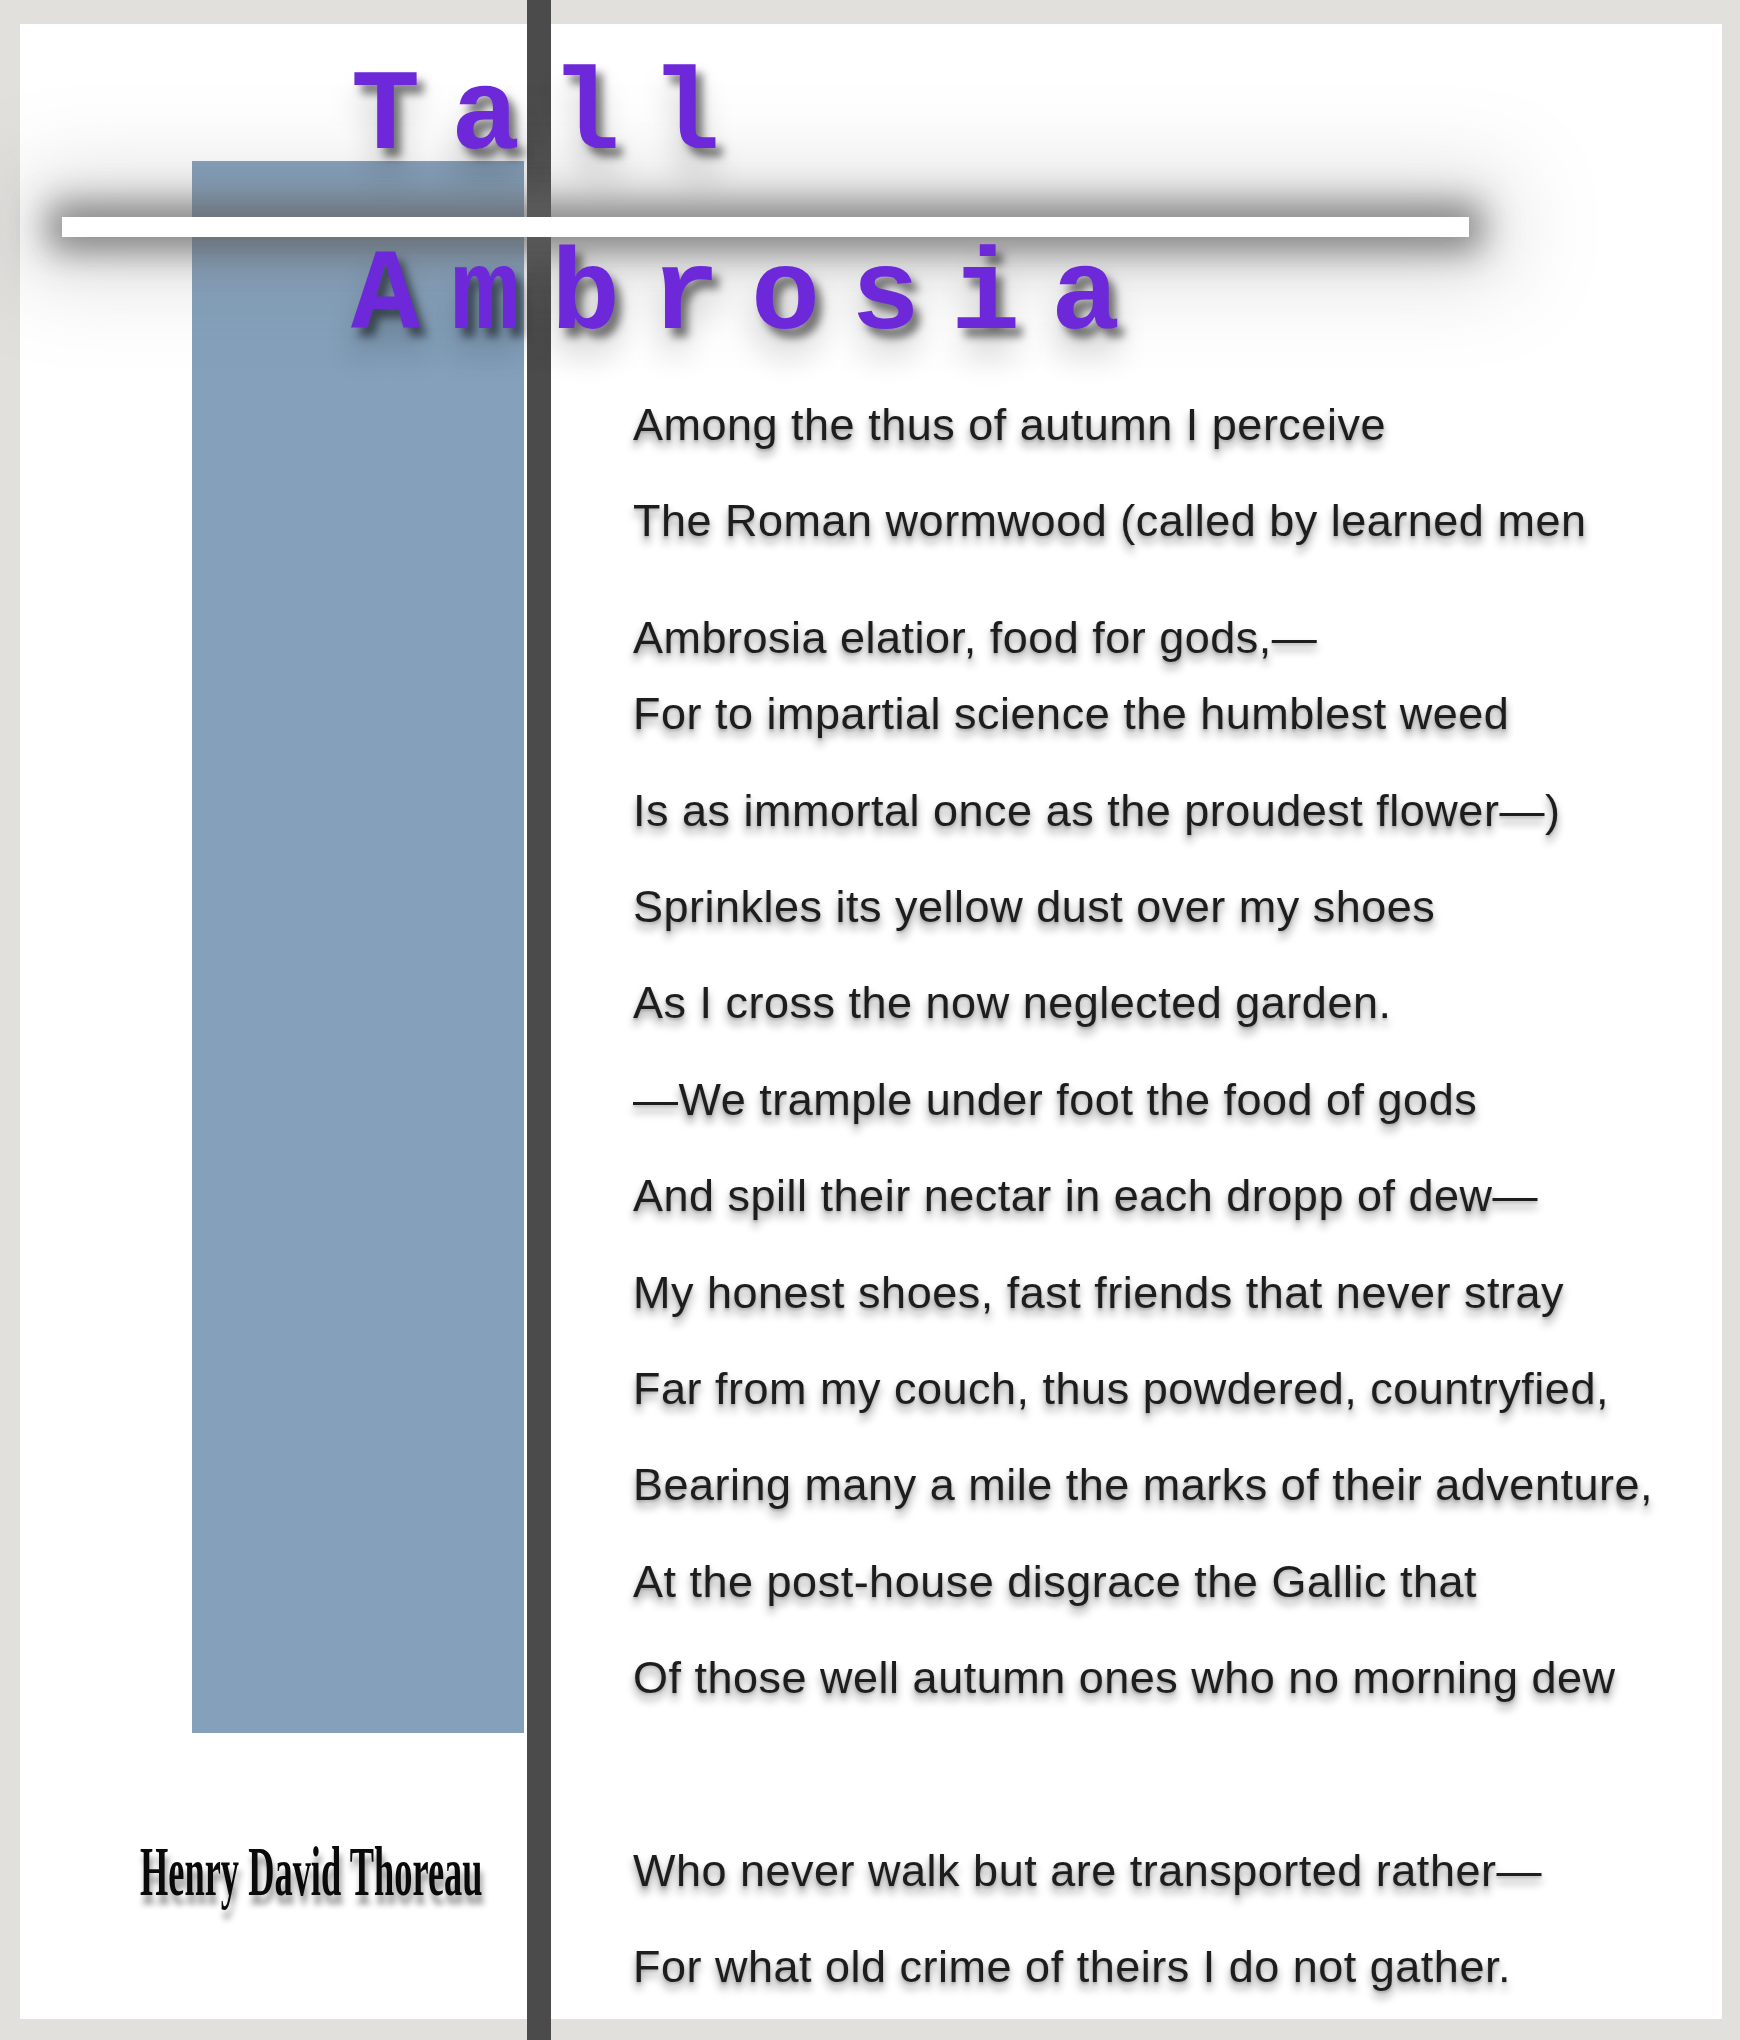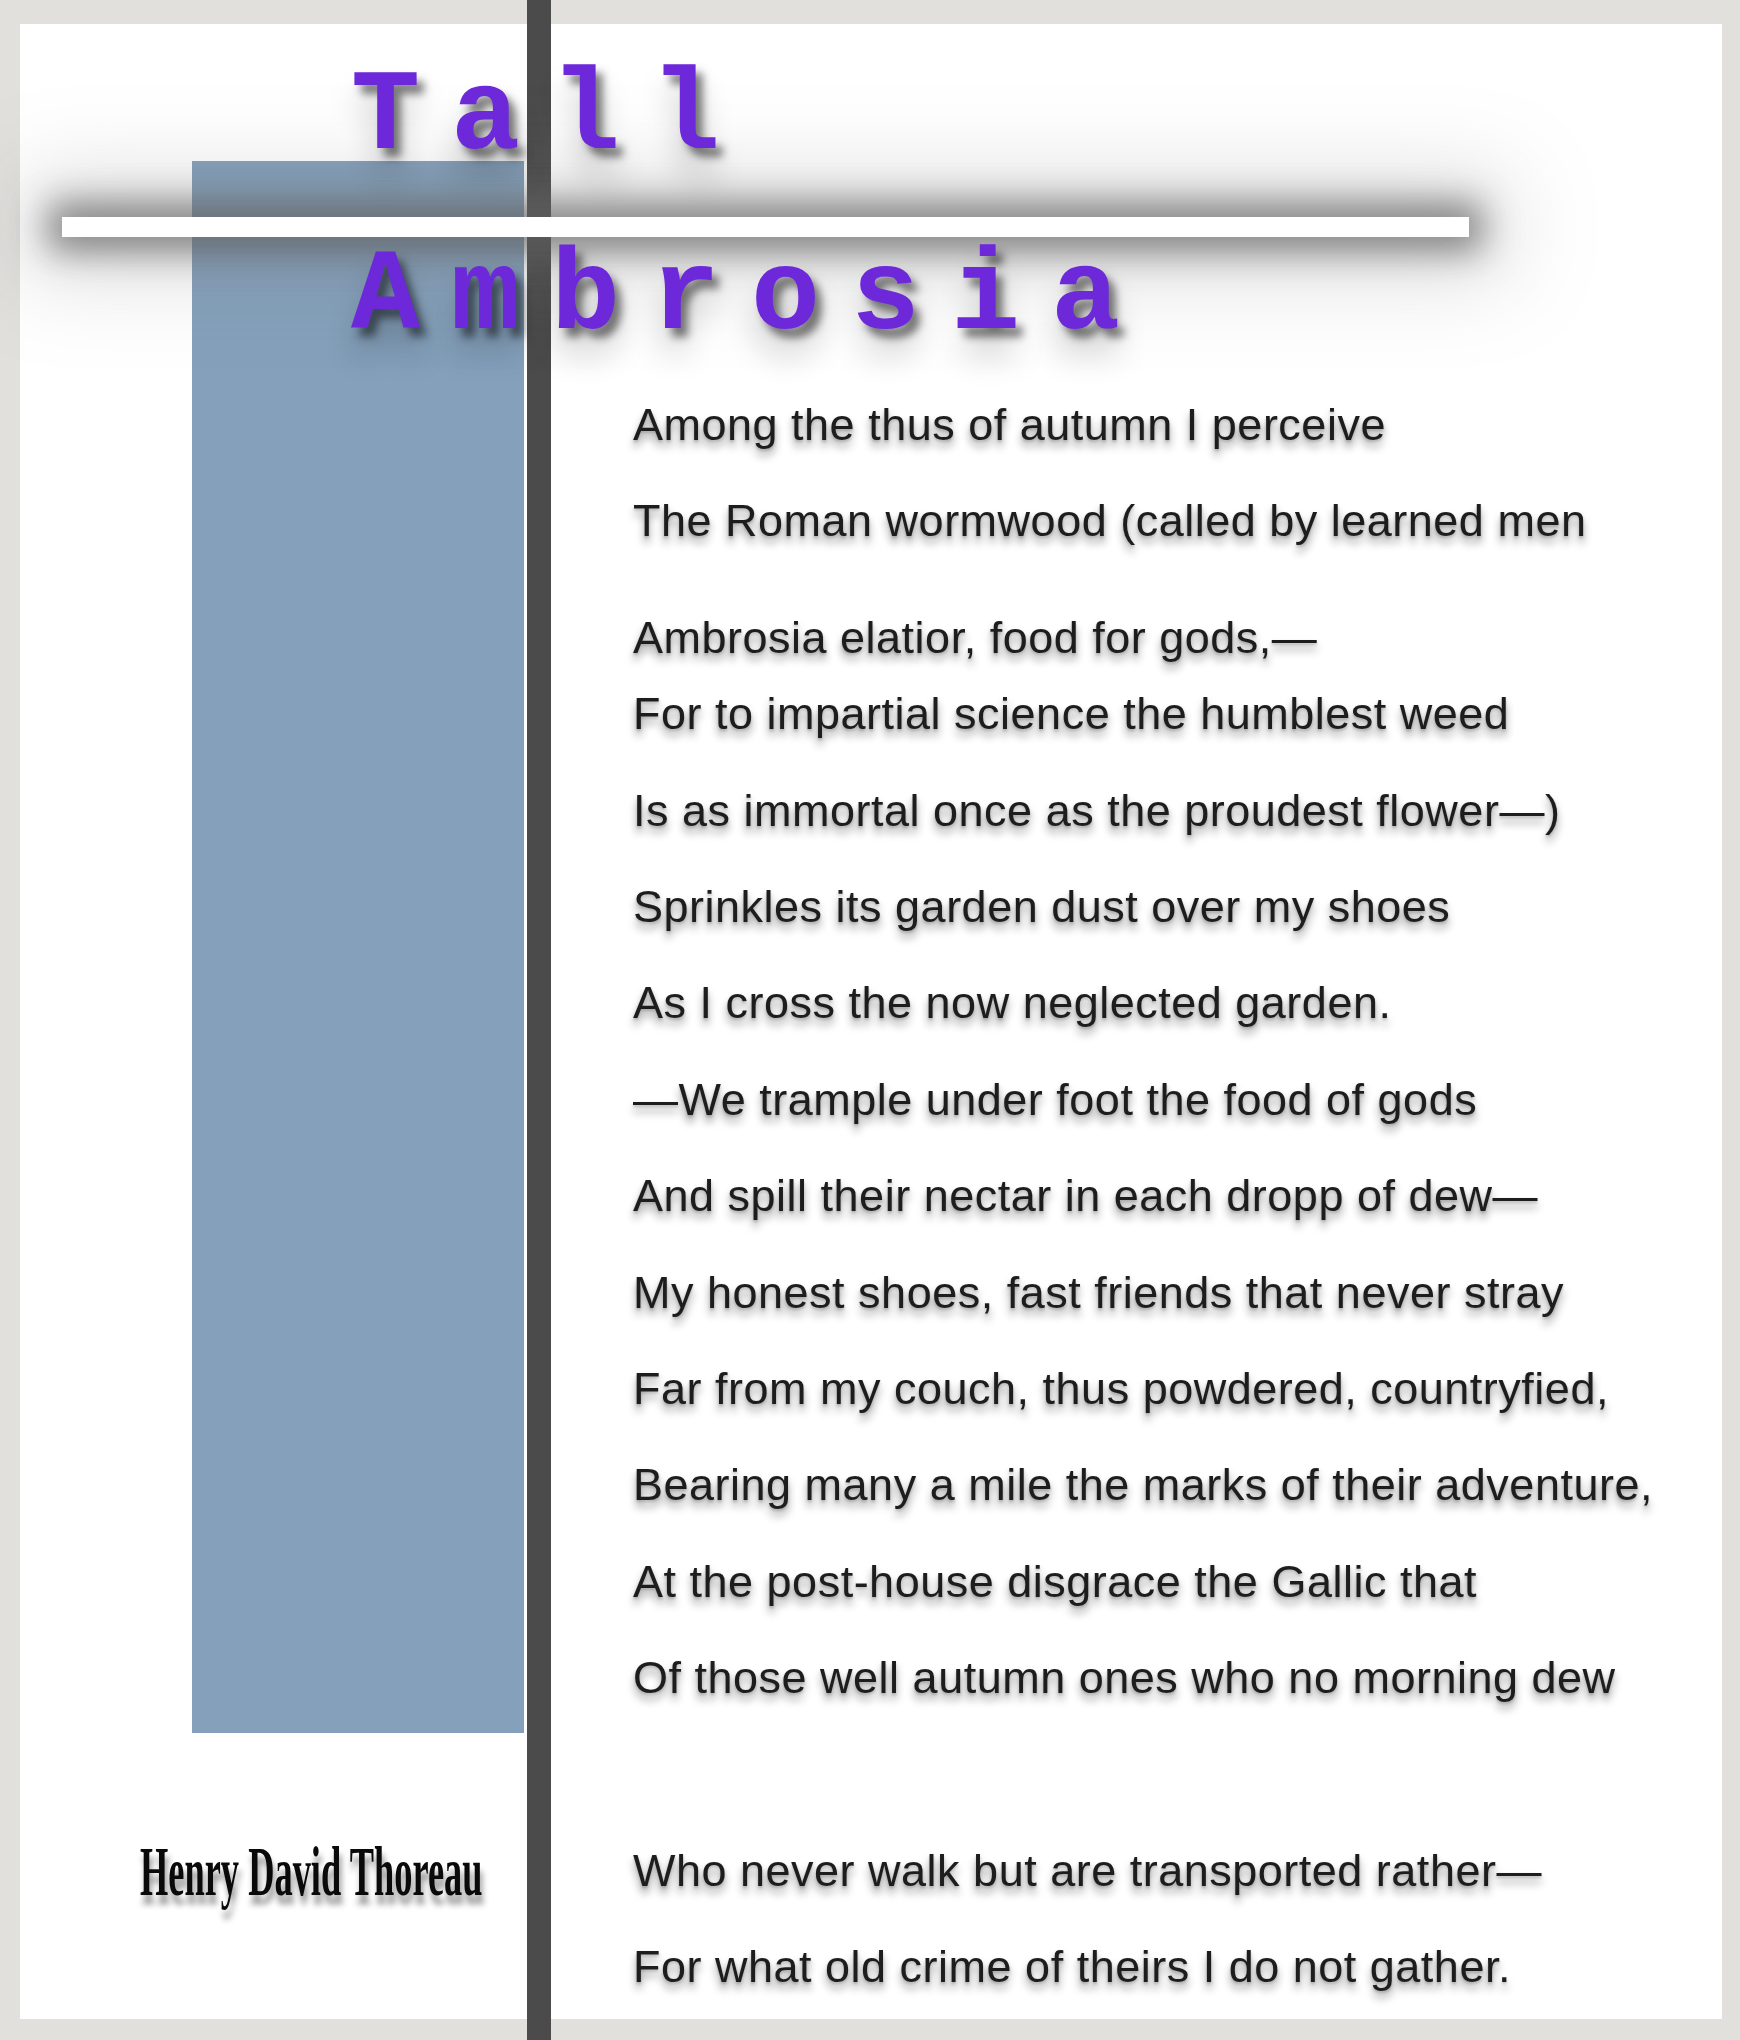--- a/index.html
+++ b/index.html
@@ -90,21 +90,21 @@
   <h1 style="margin:0;padding:0;">
     <span class="title-line title-line1">Tall</span>
     <span class="title-line title-line2">Ambrosia</span>
   </h1>
   <div class="poem" id="poem">
       <div class="poem-line" style="top: 402px;">Among the thus of autumn I perceive</div>
       <div class="poem-line" style="top: 498.4px;">The Roman wormwood (called by learned men</div>
       <div class="poem-line" style="top: 594.8px; margin-top: 20px;">Ambrosia elatior, food for gods,—</div>
       <div class="poem-line" style="top: 691.2px;">For to impartial science the humblest weed</div>
       <div class="poem-line" style="top: 787.6px;">Is as immortal once as the proudest flower—)</div>
-      <div class="poem-line" style="top: 884px;">Sprinkles its garden dust over my shoes</div>
+      <div class="poem-line" style="top: 884px;">Sprinkles its yellow dust over my shoes</div>
       <div class="poem-line" style="top: 980.4px;">As I cross the now neglected garden.</div>
       <div class="poem-line" style="top: 1076.8px;">—We trample under foot the food of gods</div>
       <div class="poem-line" style="top: 1173.2px;">And spill their nectar in each dropp of dew—</div>
       <div class="poem-line" style="top: 1269.6px;">My honest shoes, fast friends that never stray</div>
       <div class="poem-line" style="top: 1462.4px;">Bearing many a mile the marks of their adventure,</div>
       <div class="poem-line" style="top: 1366px;">Far from my couch, thus powdered, countryfied,</div>
       <div class="poem-line" style="top: 1558.8px;">At the post-house disgrace the Gallic that</div>
       <div class="poem-line" style="top: 1655.2px;">Of those well autumn ones who no morning dew</div>
       <div class="poem-line" style="top: 1848px;">Who never walk but are transported rather—</div>
       <div class="poem-line" style="top: 1944.4px;">For what old crime of theirs I do not gather.</div>

